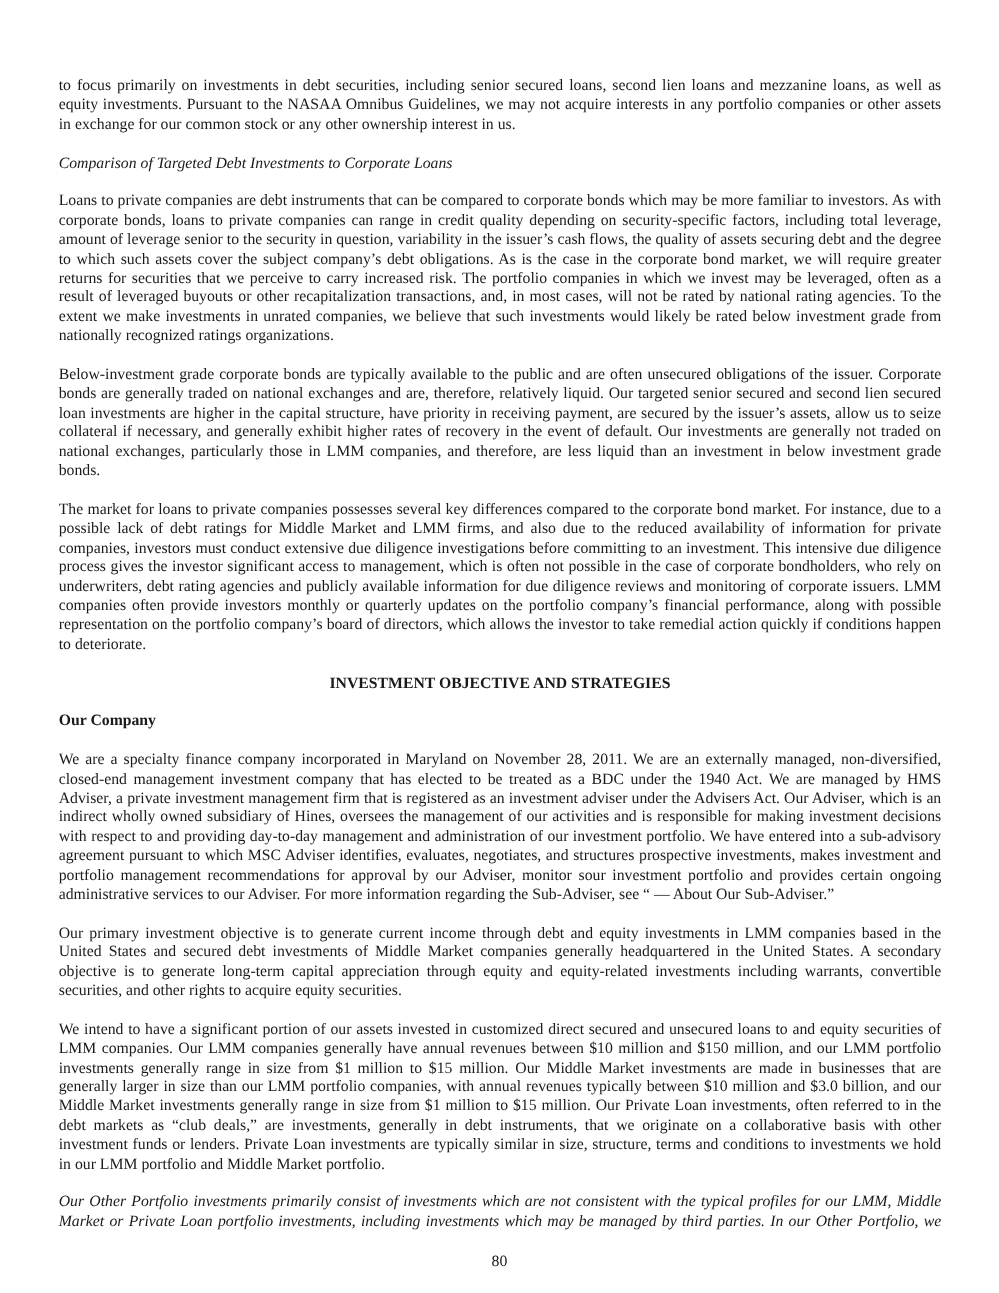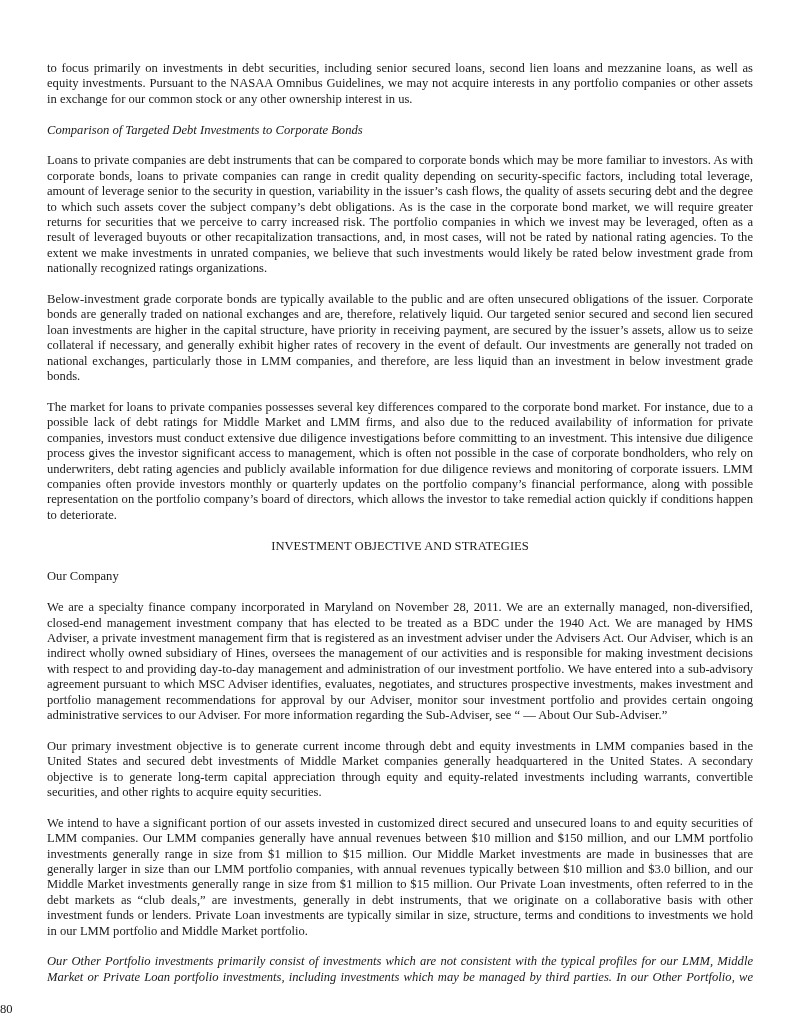--- a/index.html
+++ b/index.html
@@ -29,49 +29,50 @@
       text-align-last: left;
     }
     .subhead-italic {
       font-style: italic;
       margin-bottom: 15.4px;
       font-size: 12.6px;
       line-height: 15.4px;
     }
     .section-title {
       text-align: center;
-      font-weight: normal;
+      font-weight: bold;
       font-size: 12.6px;
       line-height: 15.4px;
       margin: 0 0 15.4px 0;
     }
     .subhead-bold {
-      font-weight: normal;
+      font-weight: bold;
       font-size: 12.6px;
       line-height: 15.4px;
       margin: 0 0 15.4px 0;
     }
     .page-number {
       position: absolute;
       left: 0;
       width: 799px;
       top: 1002px;
+      text-align: center;
       font-size: 12.6px;
       line-height: 15.4px;
     }
     .last p { margin-bottom: 0; }
   </style>
 </head>
 <body>
 
 <div class="page">
 
   <p>to focus primarily on investments in debt securities, including senior secured loans, second lien loans and mezzanine loans, as well as equity investments. Pursuant to the NASAA Omnibus Guidelines, we may not acquire interests in any portfolio companies or other assets in exchange for our common stock or any other ownership interest in us.</p>
 
-  <div class="subhead-italic">Comparison of Targeted Debt Investments to Corporate Bonds</div>
+  <div class="subhead-italic">Comparison of Targeted Debt Investments to Corporate Loans</div>
 
   <p>Loans to private companies are debt instruments that can be compared to corporate bonds which may be more familiar to investors. As with corporate bonds, loans to private companies can range in credit quality depending on security-specific factors, including total leverage, amount of leverage senior to the security in question, variability in the issuer’s cash flows, the quality of assets securing debt and the degree to which such assets cover the subject company’s debt obligations. As is the case in the corporate bond market, we will require greater returns for securities that we perceive to carry increased risk. The portfolio companies in which we invest may be leveraged, often as a result of leveraged buyouts or other recapitalization transactions, and, in most cases, will not be rated by national rating agencies. To the extent we make investments in unrated companies, we believe that such investments would likely be rated below investment grade from nationally recognized ratings organizations.</p>
   <p>Below-investment grade corporate bonds are typically available to the public and are often unsecured obligations of the issuer. Corporate bonds are generally traded on national exchanges and are, therefore, relatively liquid. Our targeted senior secured and second lien secured loan investments are higher in the capital structure, have priority in receiving payment, are secured by the issuer’s assets, allow us to seize collateral if necessary, and generally exhibit higher rates of recovery in the event of default. Our investments are generally not traded on national exchanges, particularly those in LMM companies, and therefore, are less liquid than an investment in below investment grade bonds.</p>
   <p>The market for loans to private companies possesses several key differences compared to the corporate bond market. For instance, due to a possible lack of debt ratings for Middle Market and LMM firms, and also due to the reduced availability of information for private companies, investors must conduct extensive due diligence investigations before committing to an investment. This intensive due diligence process gives the investor significant access to management, which is often not possible in the case of corporate bondholders, who rely on underwriters, debt rating agencies and publicly available information for due diligence reviews and monitoring of corporate issuers. LMM companies often provide investors monthly or quarterly updates on the portfolio company’s financial performance, along with possible representation on the portfolio company’s board of directors, which allows the investor to take remedial action quickly if conditions happen to deteriorate.</p>
 
   <div class="section-title">INVESTMENT OBJECTIVE AND STRATEGIES</div>
 
   <div class="subhead-bold">Our Company</div>
 
   <p>We are a specialty finance company incorporated in Maryland on November 28, 2011. We are an externally managed, non-diversified, closed-end management investment company that has elected to be treated as a BDC under the 1940 Act. We are managed by HMS Adviser, a private investment management firm that is registered as an investment adviser under the Advisers Act. Our Adviser, which is an indirect wholly owned subsidiary of Hines, oversees the management of our activities and is responsible for making investment decisions with respect to and providing day-to-day management and administration of our investment portfolio. We have entered into a sub-advisory agreement pursuant to which MSC Adviser identifies, evaluates, negotiates, and structures prospective investments, makes investment and portfolio management recommendations for approval by our Adviser, monitor sour investment portfolio and provides certain ongoing administrative services to our Adviser. For more information regarding the Sub-Adviser, see “ — About Our Sub-Adviser.”</p>

